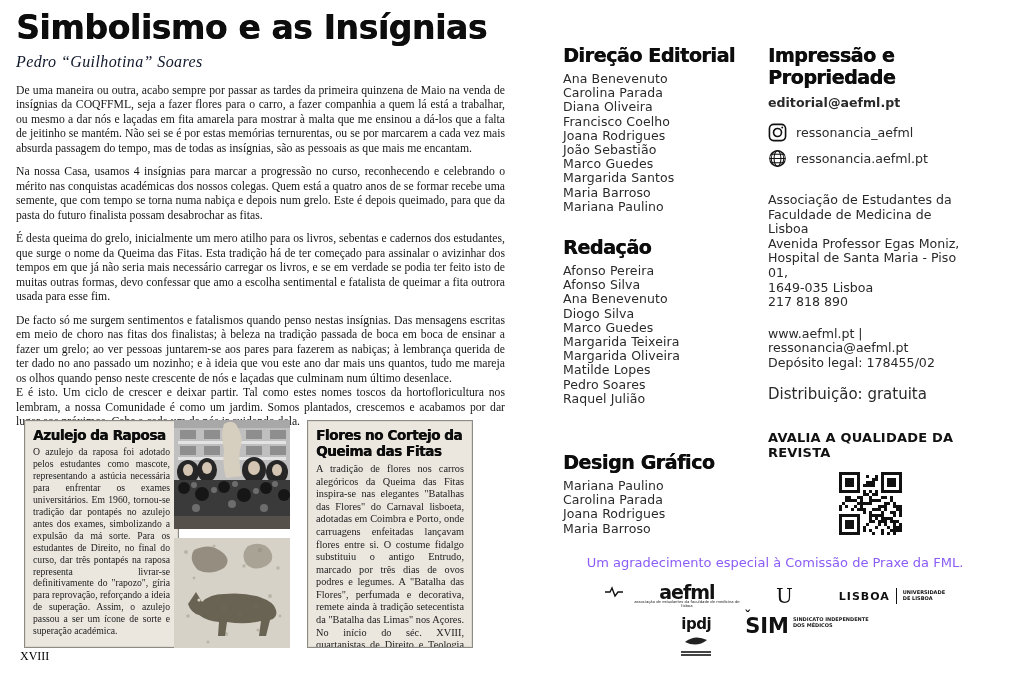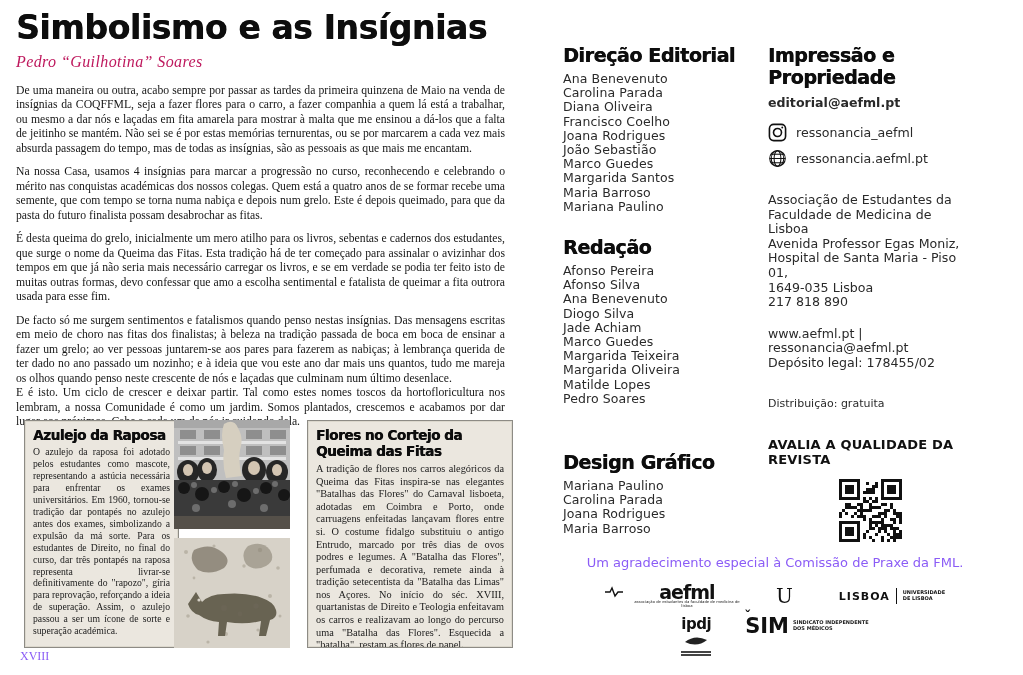--- a/index.html
+++ b/index.html
@@ -7,63 +7,63 @@
           font-family:"Liberation Serif",serif;color:#141414;}
 
   
   .display{font-family:"DejaVu Sans",sans-serif;font-weight:800;letter-spacing:-0.4px;
            color:#0d0d0d;text-shadow:0.5px 0 0 currentColor;}
 
   
   #article{position:absolute;left:16px;top:10px;width:489px;}
   #article-title{font-size:33px;line-height:1.08;margin:0 0 7px 0;}
   #article-author{font-family:"Liberation Serif",serif;font-style:italic;font-size:16px;
-                  letter-spacing:0.4px;margin:0 0 13px 0;color:#be185d;}
+                  letter-spacing:0.4px;margin:0 0 13px 0;color:#0f172a;}
   #article-body p{margin:0 0 9px 0;font-size:11.7px;line-height:14.5px;text-align:justify;
                   color:#161616;}
   #article-body p:last-child{margin-top:-9px;}
 
   
   .infobox{position:absolute;top:420px;height:228px;box-sizing:border-box;
            background:#ebe7df;border:1px solid #8d8b85;box-shadow:inset 0 0 0 1px #dcd8cd;
            padding:6px 8px 6px 8px;overflow:hidden;}
   #box-raposa{left:24px;width:155px;}
-  #box-flores{left:307px;width:206px;}
+  #box-flores{left:307px;width:166px;}
   .infobox h3{font-size:13.5px;line-height:1.22;margin:0 0 3px 0;}
   .infobox .boxtext{text-align:justify;color:#1b1b1b;}
   #box-raposa .boxtext{font-size:9.7px;line-height:11.9px;}
   #box-flores .boxtext{font-size:10.3px;line-height:12.6px;}
 
   
   .photo{position:absolute;left:174px;width:116px;overflow:hidden;background:#ccc;}
   #photo-cortejo{top:420px;height:109px;}
   #photo-raposa{top:538px;height:110px;}
   .photo svg{display:block;}
 
-  #page-number{position:absolute;left:20px;top:649px;font-size:12px;color:#8b5cf6;}
+  #page-number{position:absolute;left:20px;top:649px;font-size:12px;color:#000000;}
 
   
   .credit-col{position:absolute;left:563px;width:200px;font-family:"DejaVu Sans",sans-serif;}
   .credit-col h2{font-size:19px;margin:0 0 6px 0;}
   .name-list div{font-size:12.5px;line-height:14.2px;color:#2a2a2a;letter-spacing:0.1px;}
   #direcao{top:44px;} #redacao{top:236px;} #design{top:451px;}
 
   
   #colophon{position:absolute;left:768px;top:44px;width:205px;
             font-family:"DejaVu Sans",sans-serif;color:#2a2a2a;}
   #colophon h2{font-size:19px;margin:0 0 7px 0;}
   #colophon .publisher{font-size:12.6px;line-height:14.7px;text-align:justify;margin:0 0 16px 0;}
   #colophon .email{font-size:12.6px;margin:0 0 13px 0;font-weight:bold;}
   .social-row{display:flex;align-items:center;gap:9px;margin:0 0 7px 0;}
   .social-row .handle{font-size:12.6px;}
   .addr-block{margin-top:25px;}
   .addr-block div{font-size:12.6px;line-height:14.6px;}
   .links-block{margin-top:17px;}
   .links-block div{font-size:12.6px;line-height:14.6px;}
-  .distribution{margin-top:26px;font-size:11px;}
+  .distribution{margin-top:14px;font-size:15px;}
   .avalia{margin-top:27px;font-weight:700;font-size:13px;letter-spacing:0.2px;color:#111;}
   #qr-code{margin-top:12px;text-align:center;}
 
   
   #thanks{position:absolute;left:540px;top:555px;width:470px;text-align:center;
           font-family:"DejaVu Sans",sans-serif;font-size:13px;color:#8b5cf6;}
   #logos{position:absolute;left:540px;top:584px;width:470px;
          font-family:"DejaVu Sans",sans-serif;color:#111;}
   .logo-row{display:flex;justify-content:center;align-items:flex-start;gap:34px;}
   .logo-row + .logo-row{margin-top:8px;}
@@ -72,21 +72,21 @@
   .aefml-word{font-weight:800;font-size:19px;line-height:16px;letter-spacing:-1px;}
   .aefml-cap{font-size:3.8px;line-height:4.4px;max-width:110px;color:#222;text-align:center;}
   .logo-ulisboa{display:flex;align-items:center;gap:6px;}
   .ul-u{font-size:20px;font-weight:400;font-family:"DejaVu Serif",serif;}
   .ul-name{font-weight:700;font-size:11px;letter-spacing:1px;padding-left:40px;}
   .ul-div{width:1px;height:16px;background:#111;}
   .ul-cap{font-size:5px;line-height:5.6px;text-align:left;font-weight:700;}
   .logo-ipdj .ipdj-word{font-weight:800;font-size:15px;letter-spacing:-0.5px;line-height:14px;}
   .tiny-bars{margin:2px auto 0;width:40px;}
   .tiny-bars i{display:block;height:2px;background:#444;margin:1px 0;}
-  .logo-sim{display:flex;align-items:center;gap:4px;}
+  .logo-sim{display:flex;gap:4px;}
   .sim-word{font-weight:800;font-size:21px;line-height:18px;position:relative;}
   .sim-word::before{content:"ˇ";position:absolute;left:-1px;top:-10px;font-size:14px;}
   .sim-cap{font-size:5px;line-height:5.8px;text-align:left;font-weight:700;color:#222;}
   .ipdj-swoosh{width:26px;height:10px;margin:0 auto;}
 
   .icon-18{width:19px;height:19px;flex:0 0 auto;}
 </style>
 </head>
 <body>
 
@@ -214,26 +214,26 @@
       </div>
   </div>
 
   <div class="credit-col" id="redacao">
     <h2 class="display">Redação</h2>
     <div class="name-list">
         <div>Afonso Pereira</div>
         <div>Afonso Silva</div>
         <div>Ana Benevenuto</div>
         <div>Diogo Silva</div>
-        <div>Jade Achiam</div>
         <div>Marco Guedes</div>
         <div>Margarida Teixeira</div>
         <div>Margarida Oliveira</div>
         <div>Matilde Lopes</div>
         <div>Pedro Soares</div>
+        <div>Raquel Julião</div>
       </div>
   </div>
 
   <div class="credit-col" id="design">
     <h2 class="display">Design Gráfico</h2>
     <div class="name-list">
         <div>Mariana Paulino</div>
         <div>Carolina Parada</div>
         <div>Joana Rodrigues</div>
         <div>Maria Barroso</div>

